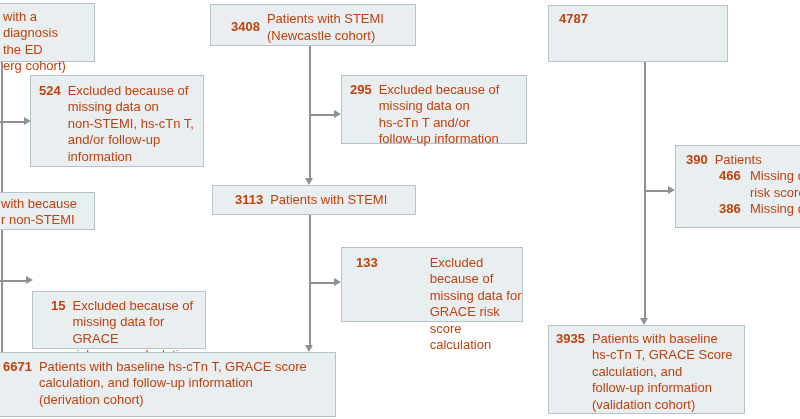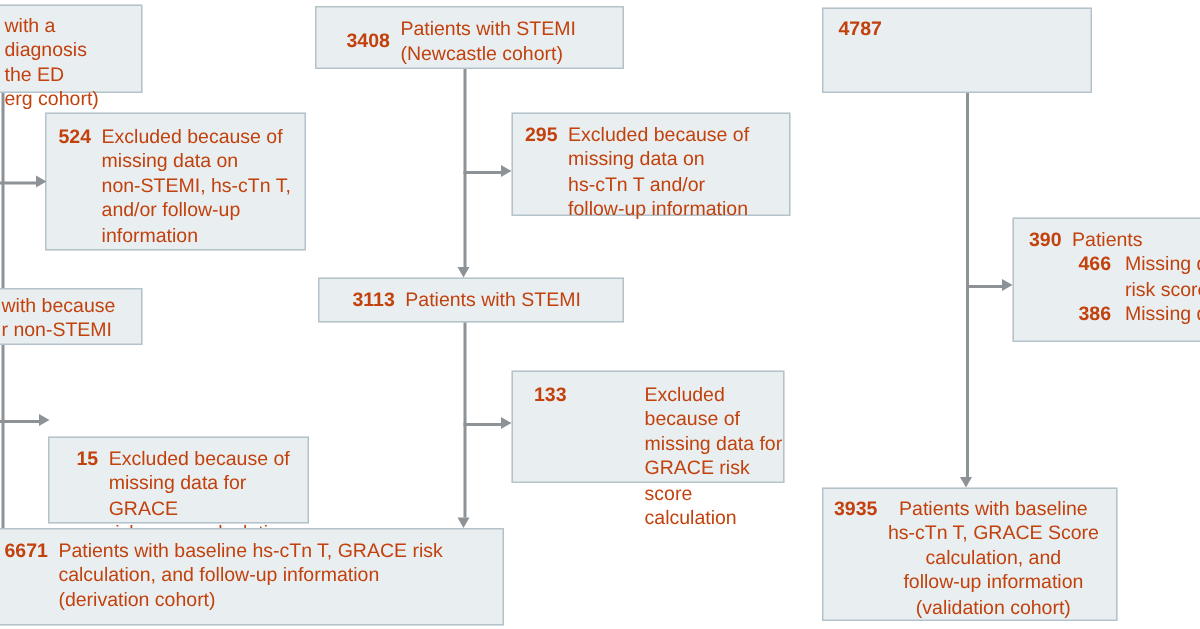--- a/index.html
+++ b/index.html
@@ -49,21 +49,21 @@
 
   <div class="box" style="left:32px;top:247px;width:174px;height:58px;padding:6px 0 0 18px;margin-top:44px;">
     <span class="num">15</span>
     <span class="txt">Excluded because of
 missing data for GRACE
 risk score calculation</span>
   </div>
 
   <div class="box" style="left:-28px;top:352px;width:364px;height:65px;padding:6px 0 0 30px;">
     <span class="num">6671</span>
-    <span class="txt">Patients with baseline hs-cTn T, GRACE risk
+    <span class="txt">Patients with baseline hs-cTn T, GRACE score
 calculation, and follow-up information
 (derivation cohort)</span>
   </div>
 
   <div class="vline" style="left:1px;top:62px;height:130px;"></div>
   <div class="vline" style="left:1px;top:230px;height:122px;"></div>
   <div class="hline" style="left:0;top:121px;width:24px;"></div>
   <div class="head-right" style="left:24px;top:117px;"></div>
   <div class="hline" style="left:0;top:280px;width:26px;"></div>
   <div class="head-right" style="left:26px;top:276px;"></div>
@@ -117,21 +117,21 @@
       <span class="subnum">466</span>
       <span class="txt">Missing d
 risk score</span>
     </div>
     <div class="subrow">
       <span class="subnum">386</span>
       <span class="txt">Missing d</span>
     </div>
   </div>
 
-  <div class="box" style="left:548px;top:325px;width:197px;height:89px;padding:5px 0 0 7px;text-align:center;">
+  <div class="box" style="left:548px;top:325px;width:197px;height:89px;padding:5px 0 0 7px;">
     <span class="num">3935</span>
     <span class="txt">Patients with baseline
 hs-cTn T, GRACE Score
 calculation, and
 follow-up information
 (validation cohort)</span>
   </div>
 
   <div class="vline" style="left:644px;top:62px;height:256px;"></div>
   <div class="head-down" style="left:640px;top:318px;"></div>

